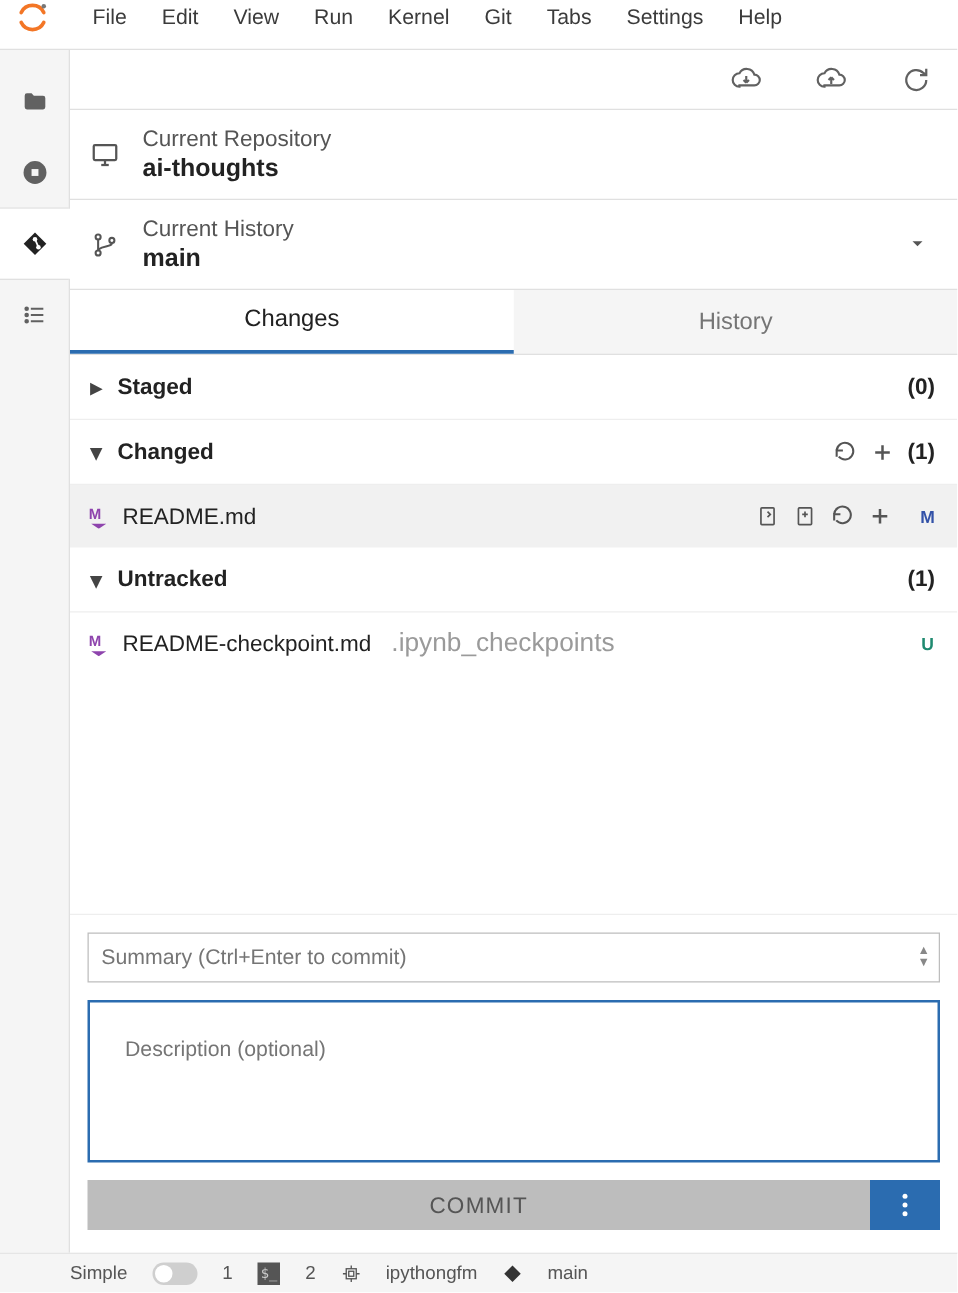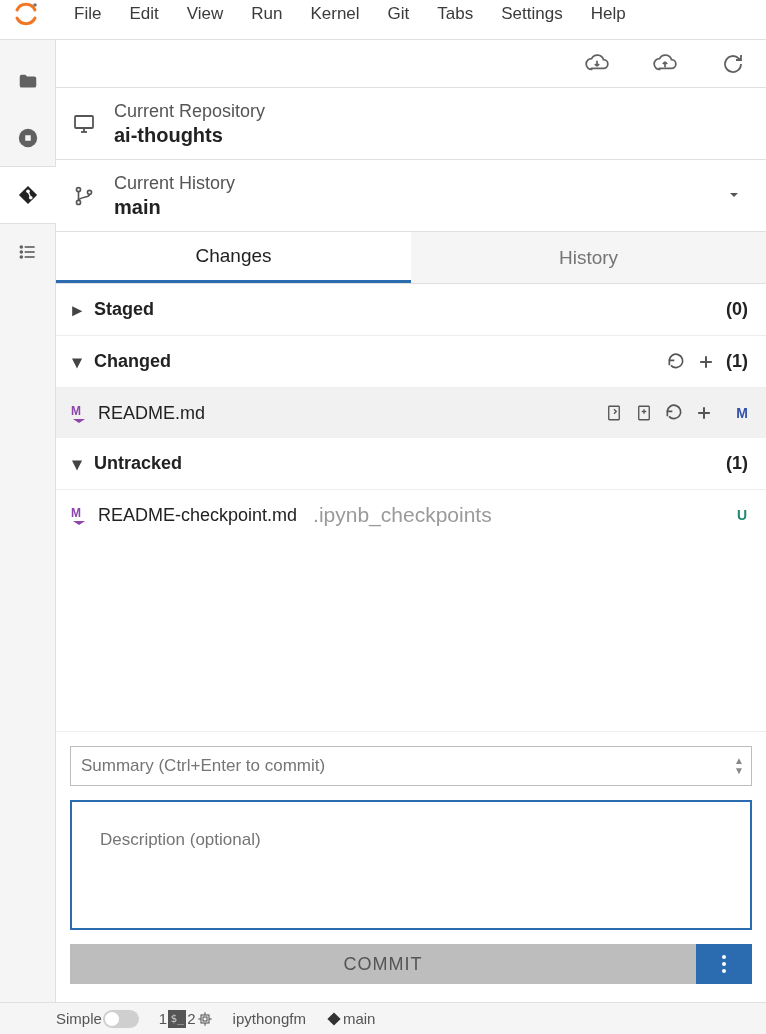--- a/index.html
+++ b/index.html
@@ -233,21 +233,21 @@
     height: 32px;
     border-top: 1px solid #e0e0e0;
     background: #f5f5f5;
     display:flex; align-items:center;
     padding: 0 16px 0 56px;
     font-size: 15px;
     color: #555;
     gap: 20px;
   }
   .statusbar .sb-item {
-    display:flex; align-items:center; gap:1px;
+    display:flex; align-items:center; gap:20px;
   }
   .toggle {
     width: 36px; height: 18px; border-radius: 10px;
     background: #cfcfcf; position: relative;
   }
   .toggle::after {
     content:""; position:absolute; left:2px; top:2px;
     width:14px; height:14px; border-radius:50%; background:#fff;
   }
   .sb-badge {

